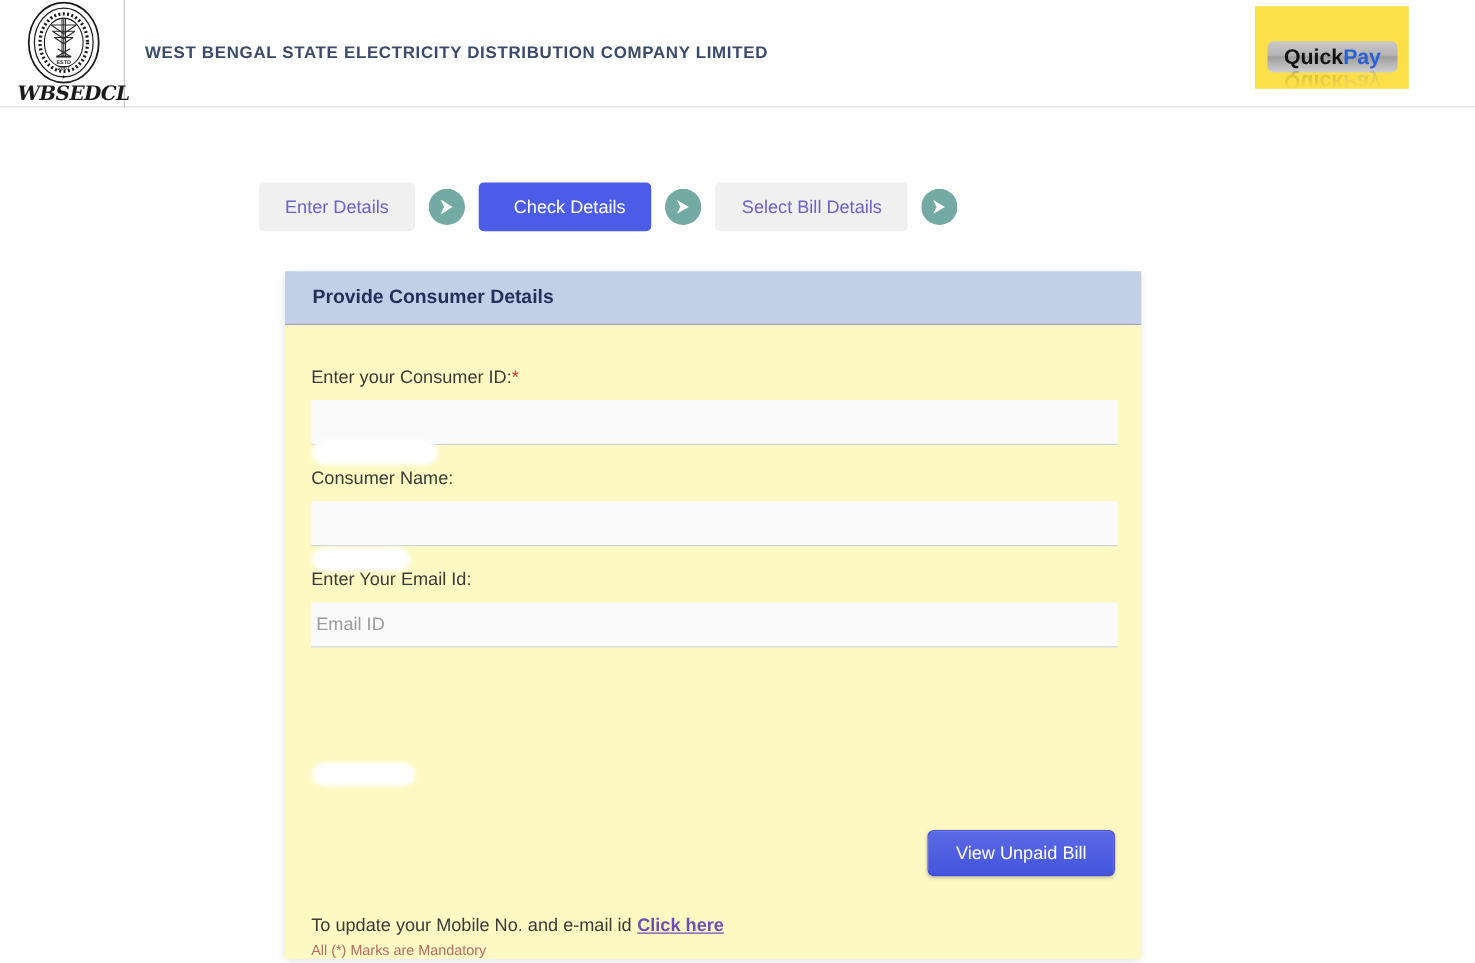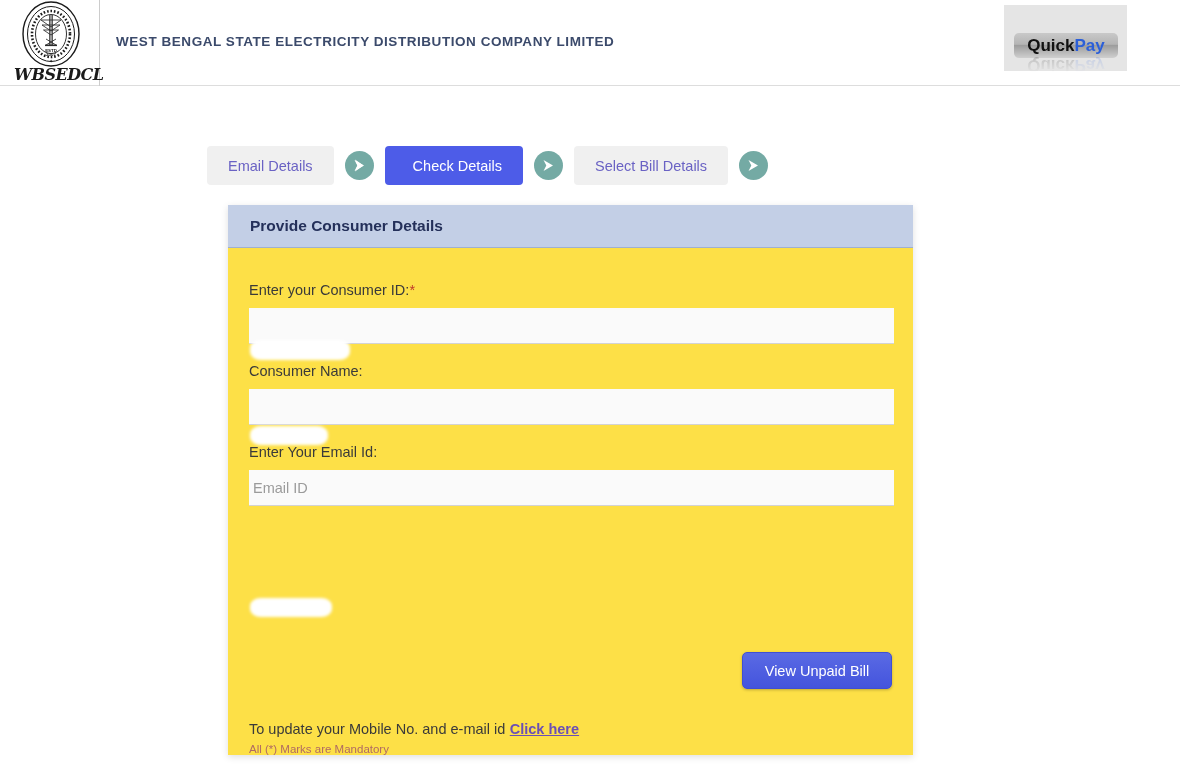--- a/index.html
+++ b/index.html
@@ -59,21 +59,21 @@
     letter-spacing: 0.55px;
     color: #3b4a6b;
     white-space: nowrap;
   }
   #quick-pay-wrap {
     position: absolute;
     left: 1004px;
     top: 5px;
     width: 123px;
     height: 66px;
-    background: #e5e5e5;
+    background: #fde047;
   }
   #quick-pay-button {
     position: absolute;
     left: 10px;
     top: 28px;
     width: 104px;
     height: 25px;
     border-radius: 5px;
     background: linear-gradient(to bottom, #c9c9c9 0%, #b4b4b4 45%, #9d9d9d 50%, #cfcfcf 100%);
     text-align: center;
@@ -134,24 +134,24 @@
     width: 29px;
     height: 29px;
     margin: 0 11px;
     flex: 0 0 auto;
   }
 
   
   #consumer-card {
     position: absolute;
     left: 228px;
-    top: 205px;
+    top: 217px;
     width: 685px;
     height: 550px;
-    background: #fde047;
+    background: #fef9c3;
     box-shadow: 0 2px 7px rgba(0,0,0,0.13);
   }
   #card-header {
     height: 43px;
     background: #c3cfe6;
     border-bottom: 1px solid #9fb0cf;
     display: flex;
     align-items: center;
     padding-left: 22px;
   }
@@ -287,21 +287,21 @@
     <div id="quick-pay-reflection">
       <span class="qp-quick">Quick</span><span class="qp-pay">Pay</span>
     </div>
   </div>
 
 </div>
 
 <div id="stepper">
 
   <div class="step-button">
-    <span>Email Details</span>
+    <span>Enter Details</span>
   </div>
 
   <svg class="step-arrow" viewBox="0 0 29 29">
     <circle cx="14.5" cy="14.5" r="14.5" fill="#74aaa4"></circle>
     <path d="M10 8.5 L18.5 14.5 L10 20.5 L12.6 14.5 Z" fill="#ffffff"></path>
     <path d="M18.5 14.5 L10 8.5 L10 20.5 Z" fill="#74aaa4" opacity="0"></path>
     <polygon points="9.5,9 19,14.5 9.5,20 12.3,14.5" fill="#ffffff"></polygon>
   </svg>
 
   <div class="step-button is-active">

